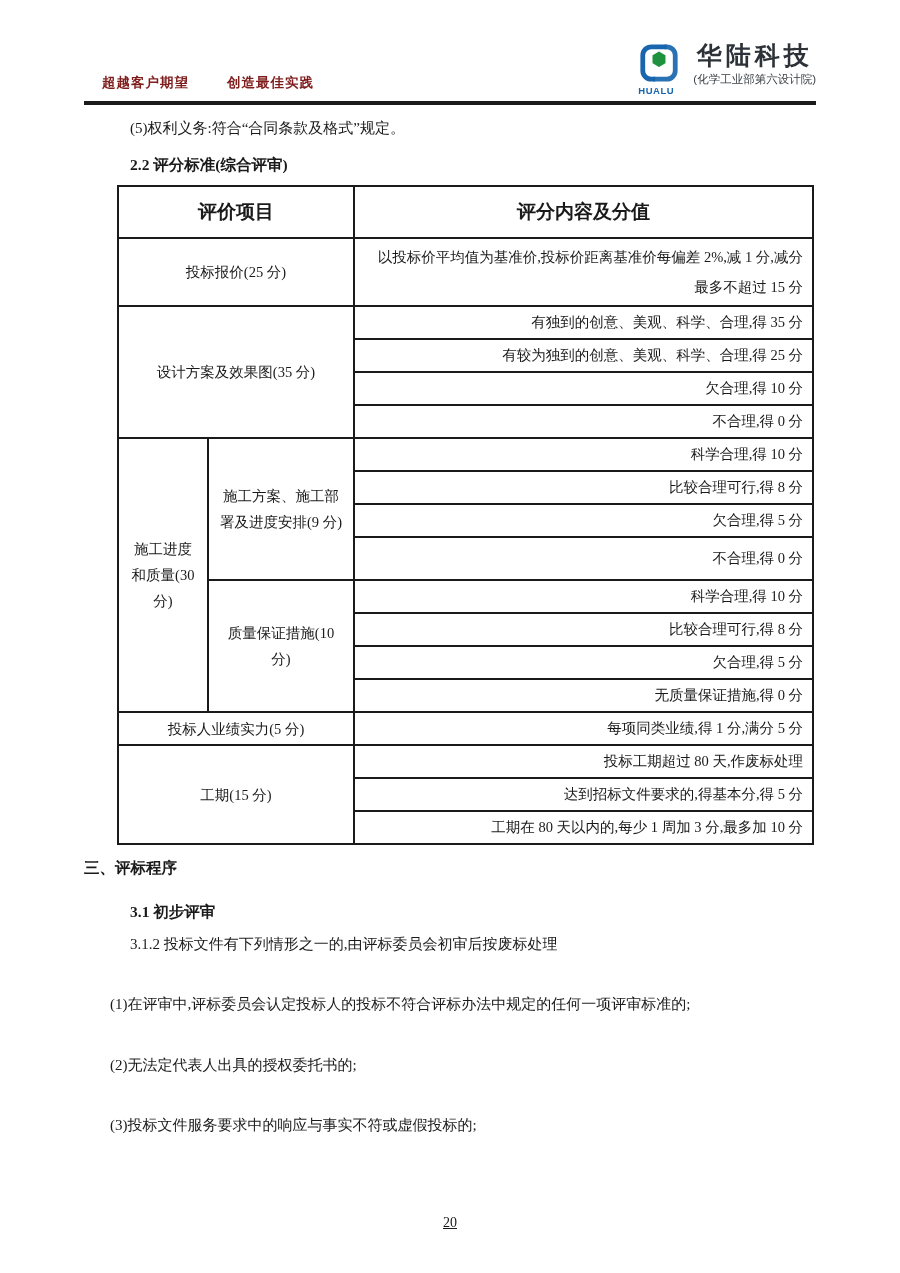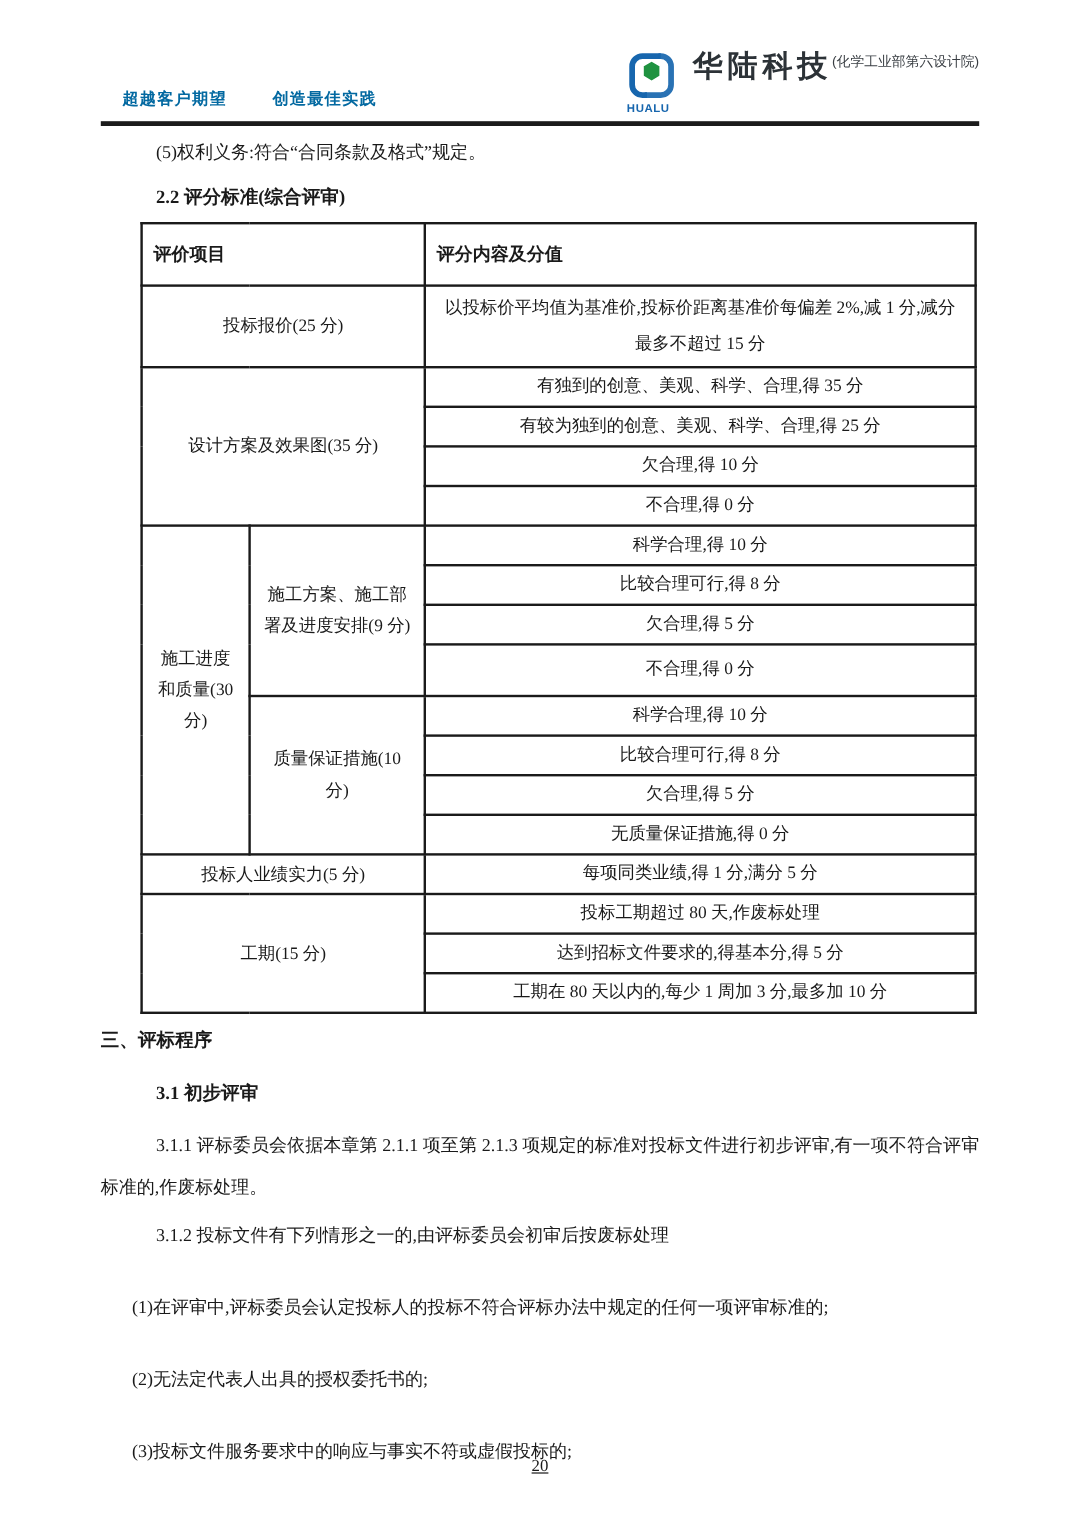--- a/index.html
+++ b/index.html
@@ -5,46 +5,46 @@
   * { margin:0; padding:0; box-sizing:border-box; }
   html,body { background:#e8e8e8; }
   .page {
     width:900px; height:1273px; background:#ffffff; position:relative;
     font-family:"Liberation Serif","DejaVu Serif",serif; color:#1a1a1a;
     padding:0 84px; margin:0 auto; overflow:hidden;
   }
   
   .hdr { display:flex; justify-content:space-between; align-items:flex-end; padding-top:42px; }
   .slogan { font-family:"Liberation Sans","DejaVu Sans",sans-serif; font-weight:700;
-    font-size:13.5px; letter-spacing:1px; padding-left:18px; padding-bottom:4px; color:#0369a1; }
+    font-size:13.5px; letter-spacing:1px; padding-left:18px; padding-bottom:4px; color:#7f1d1d; }
   .slogan span + span { margin-left:38px; }
   .brand { display:flex; align-items:flex-start; }
   .logo-block { display:flex; flex-direction:column; width:48px; margin-right:7px; }
   .hualu-word { color:#1766ae; font:700 9.5px "Liberation Sans","DejaVu Sans",sans-serif; letter-spacing:.5px; margin-top:1px; }
-  .brand-text { display:flex; flex-direction:row;text-align:center; }
+  .brand-text { display:flex; flex-direction:column;text-align:center; }
   .brand-name { font-family:"Liberation Sans","DejaVu Sans",sans-serif; font-weight:700;
     font-size:25px; color:#2c3237; letter-spacing:4px; line-height:1.1; }
   .brand-sub { font-family:"Liberation Sans","DejaVu Sans",sans-serif; font-size:11.5px; color:#393e43; margin-top:2px; }
   .header-rule { height:4px; background:#1b1b1b; margin-top:5px; }
   
   .para { font-size:15px; line-height:1.35; }
   .clause5 { margin:13px 0 0 46px; }
   .h-bold { font-weight:700; font-size:15.5px; }
   .s22 { margin:17px 0 9px 46px; }
   .s3  { margin:13px 0 10px 0; }
   .s31 { margin:23px 0 0 46px; }
   .p311 { margin:15px 0 0 0; text-indent:46px; line-height:2.35; text-align:justify; }
   .p312 { margin:11px 0 0 0; padding-left:46px; line-height:1.35; }
   .sub-item { margin:40px 0 0 0; padding-left:26px; line-height:1.35; }
   
   table.score { border-collapse:collapse; margin-left:33px; width:695px; table-layout:fixed; }
   table.score td, table.score th { border:2px solid #1a1a1a; font-size:14.5px; padding:2px 9px; vertical-align:middle; }
-  table.score th { font-weight:700; text-align:left; font-size:15px; }
+  table.score th { font-weight:700; text-align:center; font-size:19px; }
   td.cc { text-align:center; padding:2px 4px; line-height:1.8; }
-  td.desc { text-align:center; line-height:1.6; }
+  td.desc { text-align:right; line-height:1.6; }
   td.desc2 { line-height:2.1; }
   tr.h-head { height:52px; }
   tr.h-bid  { height:68px; }
   tr.h-std  { height:33px; }
   tr.h-tall { height:43px; }
   
   .footer { position:absolute; left:0; right:0; bottom:42px; text-align:center; font-size:14px;text-decoration:underline; }
 </style>
 </head>
 <body>
@@ -143,21 +143,20 @@
       <td class="desc">达到招标文件要求的,得基本分,得 5 分</td>
     </tr>
     <tr class="h-std">
       <td class="desc">工期在 80 天以内的,每少 1 周加 3 分,最多加 10 分</td>
     </tr>
   </tbody>
     </table>
 
   <p class="para h-bold s3">三、评标程序</p>
   <p class="para h-bold s31">3.1 初步评审</p>
-  <p class="para p311">3.1.1 评标委员会依据本章第 2.1.1 项至第 2.1.3 项规定的标准对投标文件进行初步评审,有一项不符合评审标准的,作废标处理。</p>
   <p class="para p312">3.1.2 投标文件有下列情形之一的,由评标委员会初审后按废标处理</p>
   <p class="para sub-item">(1)在评审中,评标委员会认定投标人的投标不符合评标办法中规定的任何一项评审标准的;</p>
   <p class="para sub-item">(2)无法定代表人出具的授权委托书的;</p>
   <p class="para sub-item">(3)投标文件服务要求中的响应与事实不符或虚假投标的;</p>
 
   <div class="footer">
     <span>20</span>
   </div>
 
 </div>

